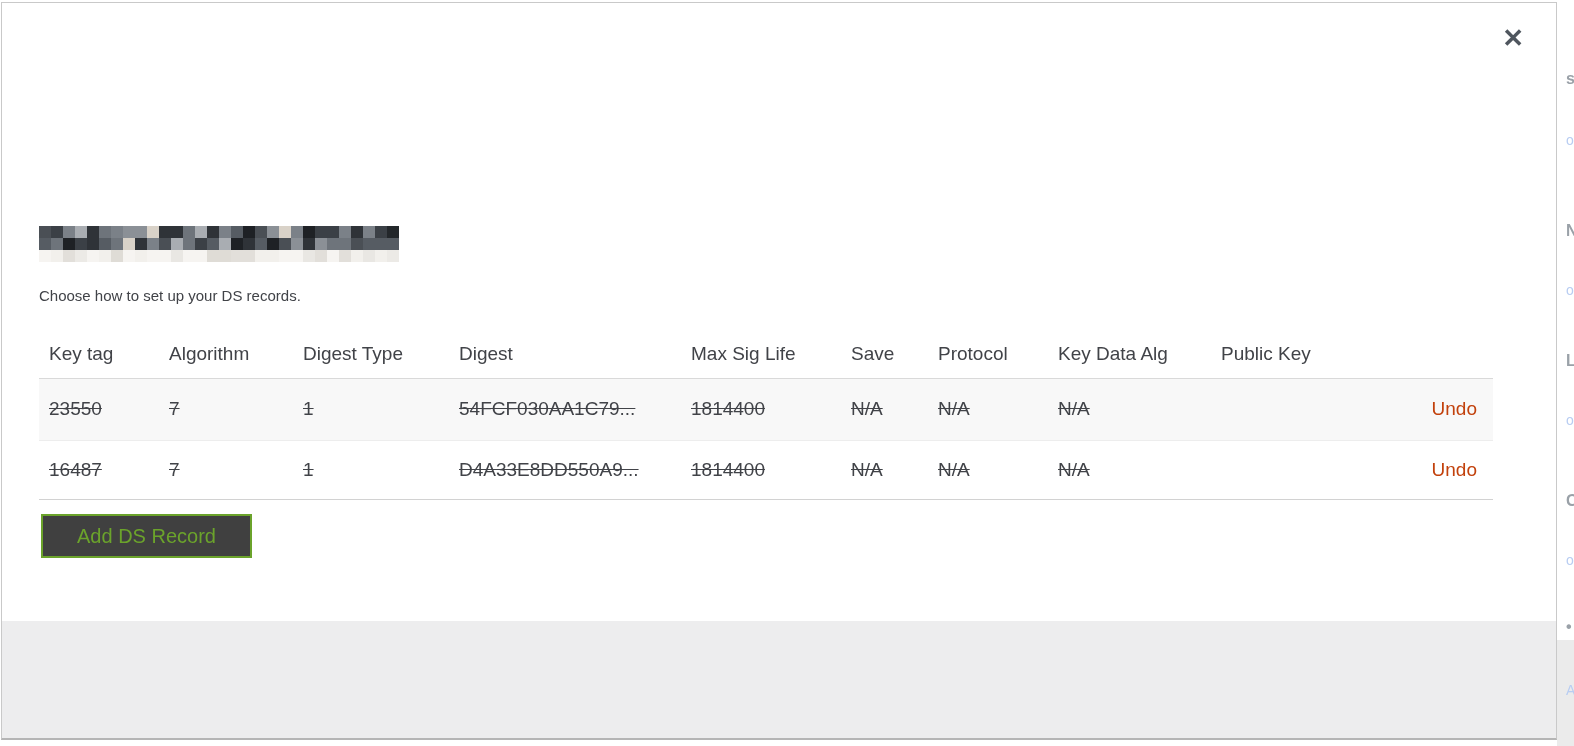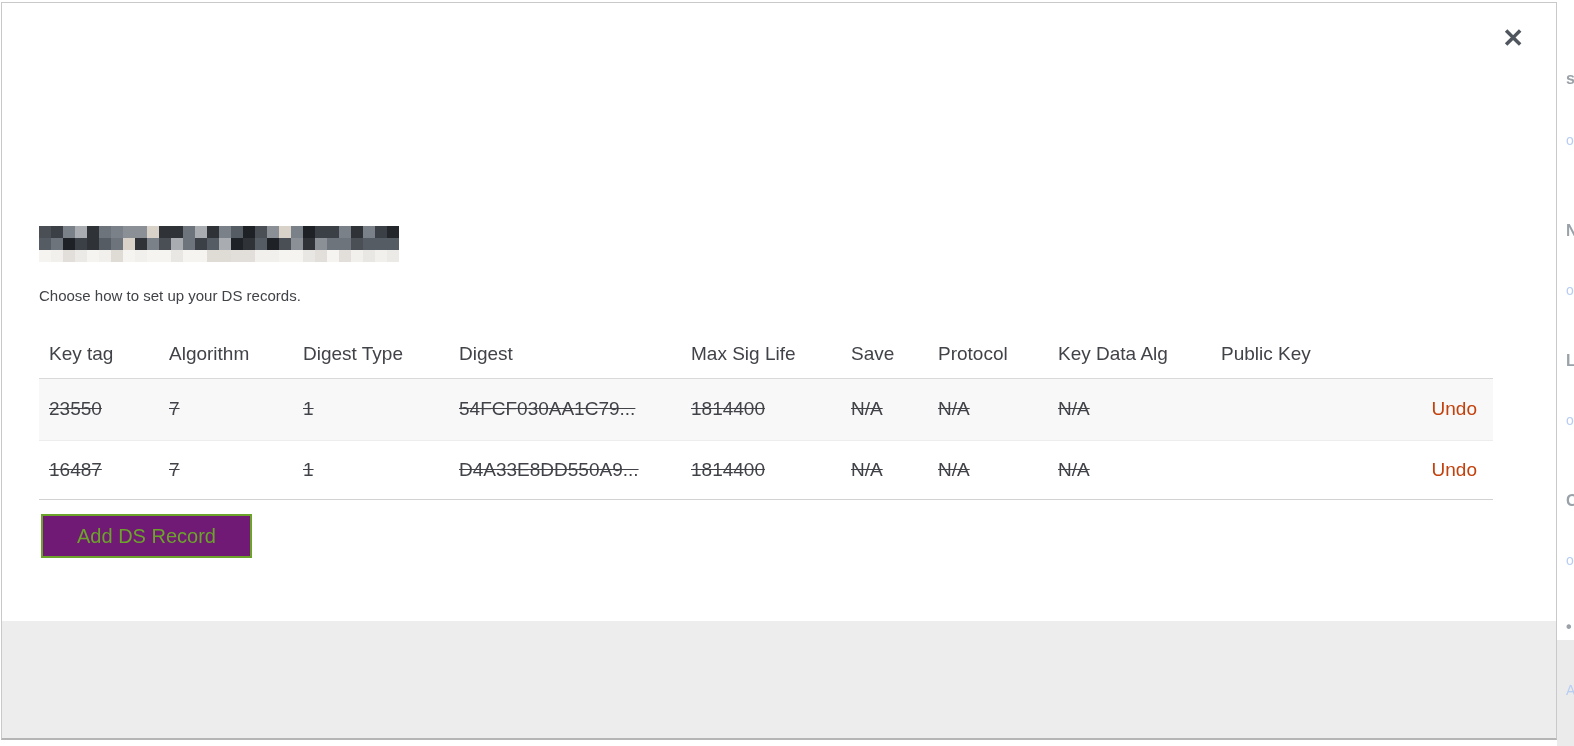--- a/index.html
+++ b/index.html
@@ -45,21 +45,21 @@
   th { text-align:left; font-weight:400; height:48px; padding:0 4px 0 10px; white-space:nowrap; overflow:hidden; }
   td { padding:0 4px 0 10px; white-space:nowrap; overflow:hidden; }
   tr.row-1 td { height:62px; background:#f8f8f8; border-top:1px solid #d9d9d9; }
   tr.row-2 td { height:59px; background:#ffffff; border-top:1px solid #ededed; border-bottom:1px solid #d2d2d2; }
   td.strike { text-decoration:line-through; }
   td.undo-cell { text-align:right; padding-right:16px; }
   .undo-link { color:#c2410c; text-decoration:none; cursor:pointer; }
 
   .add-ds-btn {
     position:absolute; left:39px; top:511px; width:211px; height:44px;
-    background:#701a75; border:2px solid #6ba32b; color:#6ba32b;
+    background:#404040; border:2px solid #6ba32b; color:#6ba32b;
     font-size:20px; font-family:"Liberation Sans", sans-serif; cursor:pointer;
   }
 
   
   .modal-footer {
     position:absolute; left:0; right:0; bottom:0; height:117px; background:#ededee;
   }
   .annotation-box {
     position:absolute; left:644px; top:14px; width:184px; height:91px;
     border:5px solid #e91d22; background:#fff;

